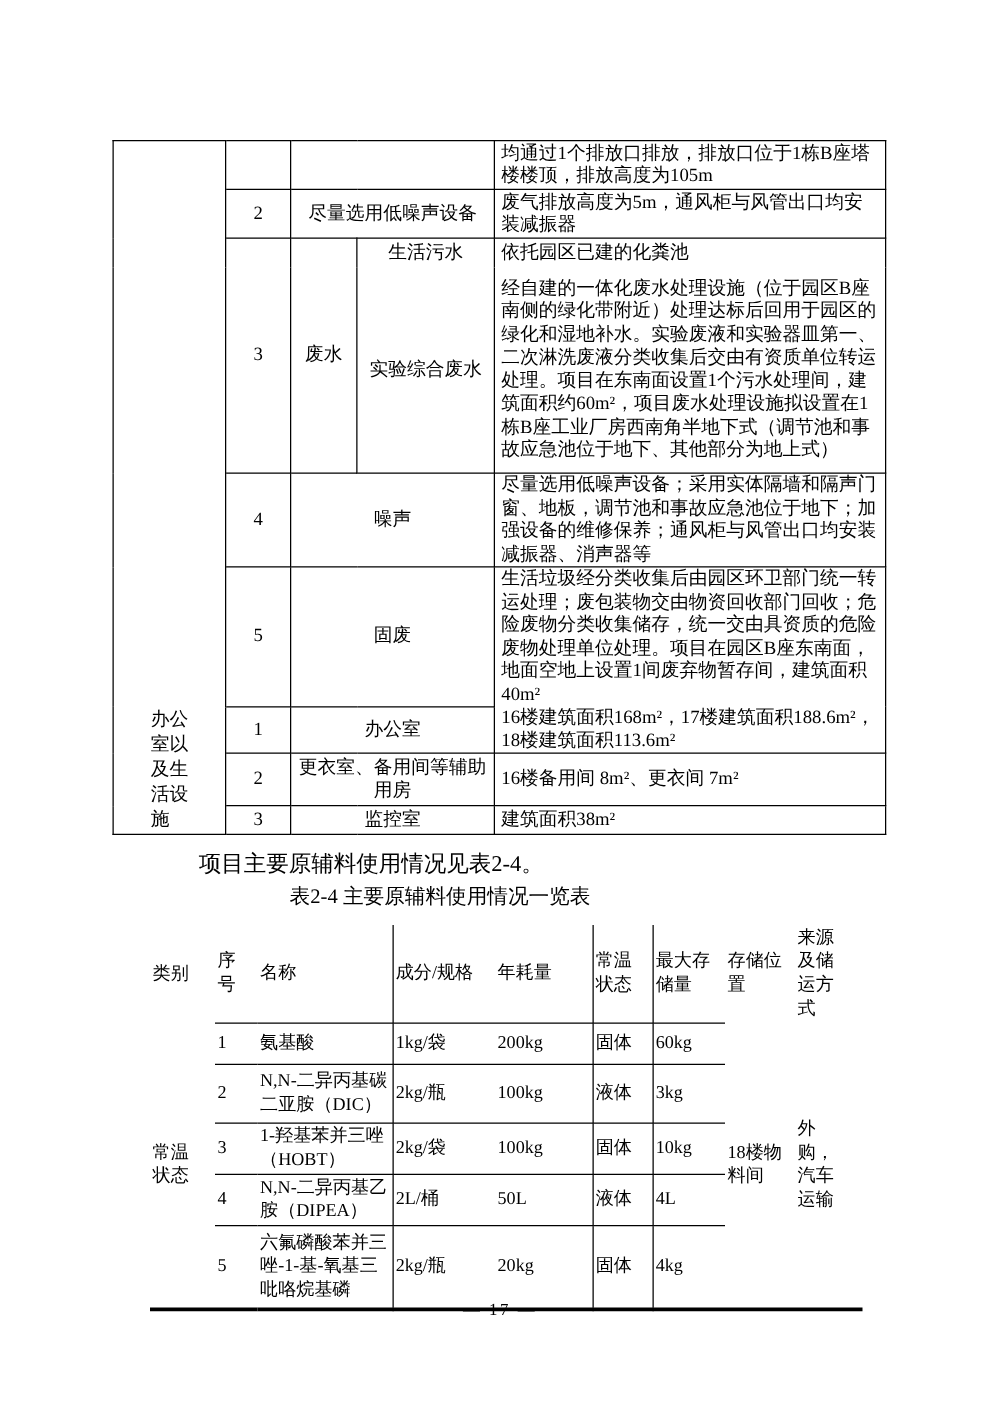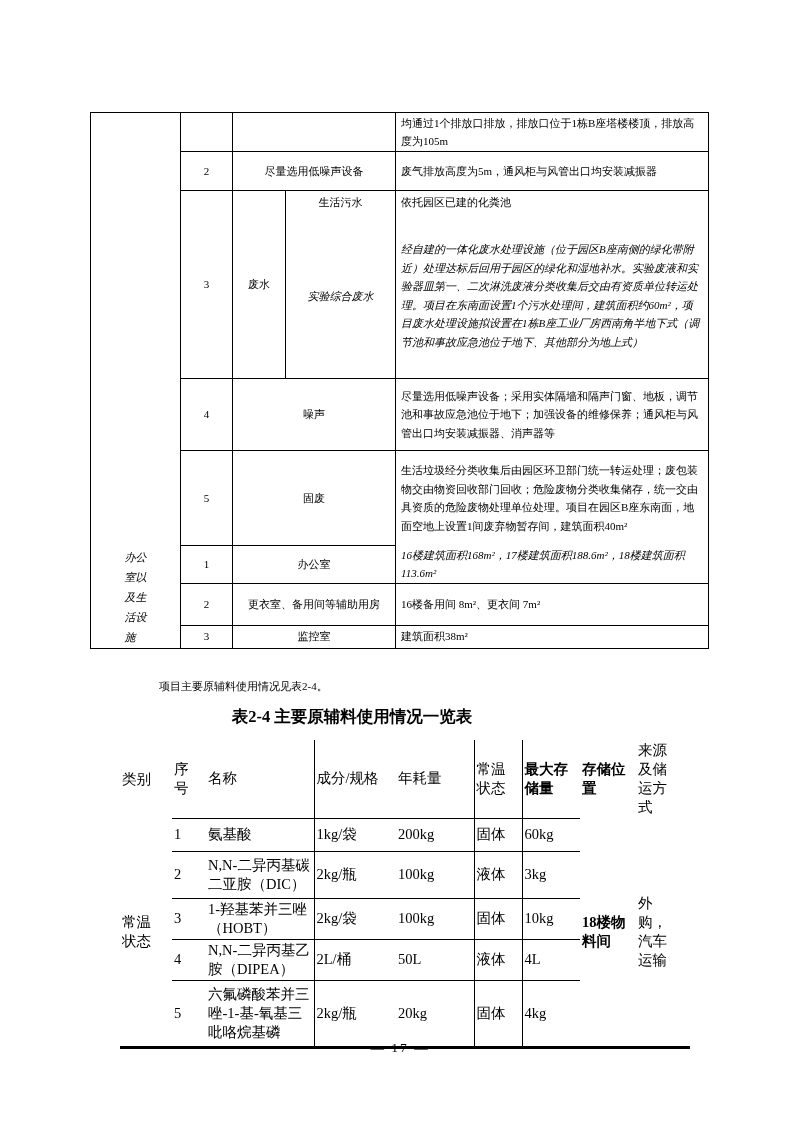--- a/index.html
+++ b/index.html
@@ -1,44 +1,44 @@
 <!DOCTYPE html>
 <html><head>
 <meta charset="utf-8">
 <style>
   html,body{margin:0;padding:0;background:#fff;}
   .page{position:relative;width:800px;height:1131px;background:#ffffff;overflow:hidden;
         font-family:"Liberation Serif","DejaVu Serif",serif;color:#000;}
   
   #tbl1{position:absolute;left:90px;top:112px;}
   #tbl1 table{border-collapse:collapse;table-layout:fixed;width:618px;
-              font-size:11px;line-height:18.5px;}
+              font-size:15px;line-height:18.5px;}
   #tbl1 td{border:1px solid #000;padding:0 5px;overflow:hidden;vertical-align:middle;}
   #tbl1 td.c{text-align:center;}
   #tbl1 td.l{text-align:left;}
   .bh-b{border-bottom-style:hidden !important;}
-  .bh-t{border-top-style:hidden !important;font-style:italic;}
+  .bh-t{border-top-style:hidden !important;}
   .vlabel span{display:inline-block;width:2em;word-break:break-all;text-align:left;
                line-height:20px;}
   
   .h3{position:absolute;left:159px;top:648px;font-weight:bold;font-size:16.5px;}
-  .intro{position:absolute;left:159px;top:679px;font-size:11px;}
+  .intro{position:absolute;left:159px;top:679px;font-size:18px;}
   .caption{position:absolute;left:0;top:706px;width:704px;text-align:center;
-           font-weight:bold;font-size:16.5px;}
+           font-weight:normal;font-size:16.5px;}
   
   #tbl2{position:absolute;left:120px;top:740px;}
   #tbl2 table{border-collapse:collapse;table-layout:fixed;width:570px;
               font-size:14.5px;line-height:19px;border-bottom:3px solid #000;}
   #tbl2 th,#tbl2 td{border:none;padding:1px 2px;text-align:left;vertical-align:middle;
                     font-weight:normal;overflow:hidden;word-break:break-all;}
   #tbl2 .vr{border-right:1px solid #000;}
   #tbl2 .hb{border-bottom:1px solid #000;}
   #tbl2 .w1 span{display:inline-block;width:1em;word-break:break-all;}
   #tbl2 .w2 span{display:inline-block;width:2em;word-break:break-all;}
-  #tbl2 .w3 span{display:inline-block;width:3em;word-break:break-all;font-weight:bold;}
+  #tbl2 .w3 span{display:inline-block;width:3em;word-break:break-all;}
   
   .footer{position:absolute;left:0;top:1040px;width:800px;text-align:center;
           font-size:13.5px;letter-spacing:2px;}
 </style>
 </head>
 <body>
 
 <div class="page">
 
   <div id="tbl1">

